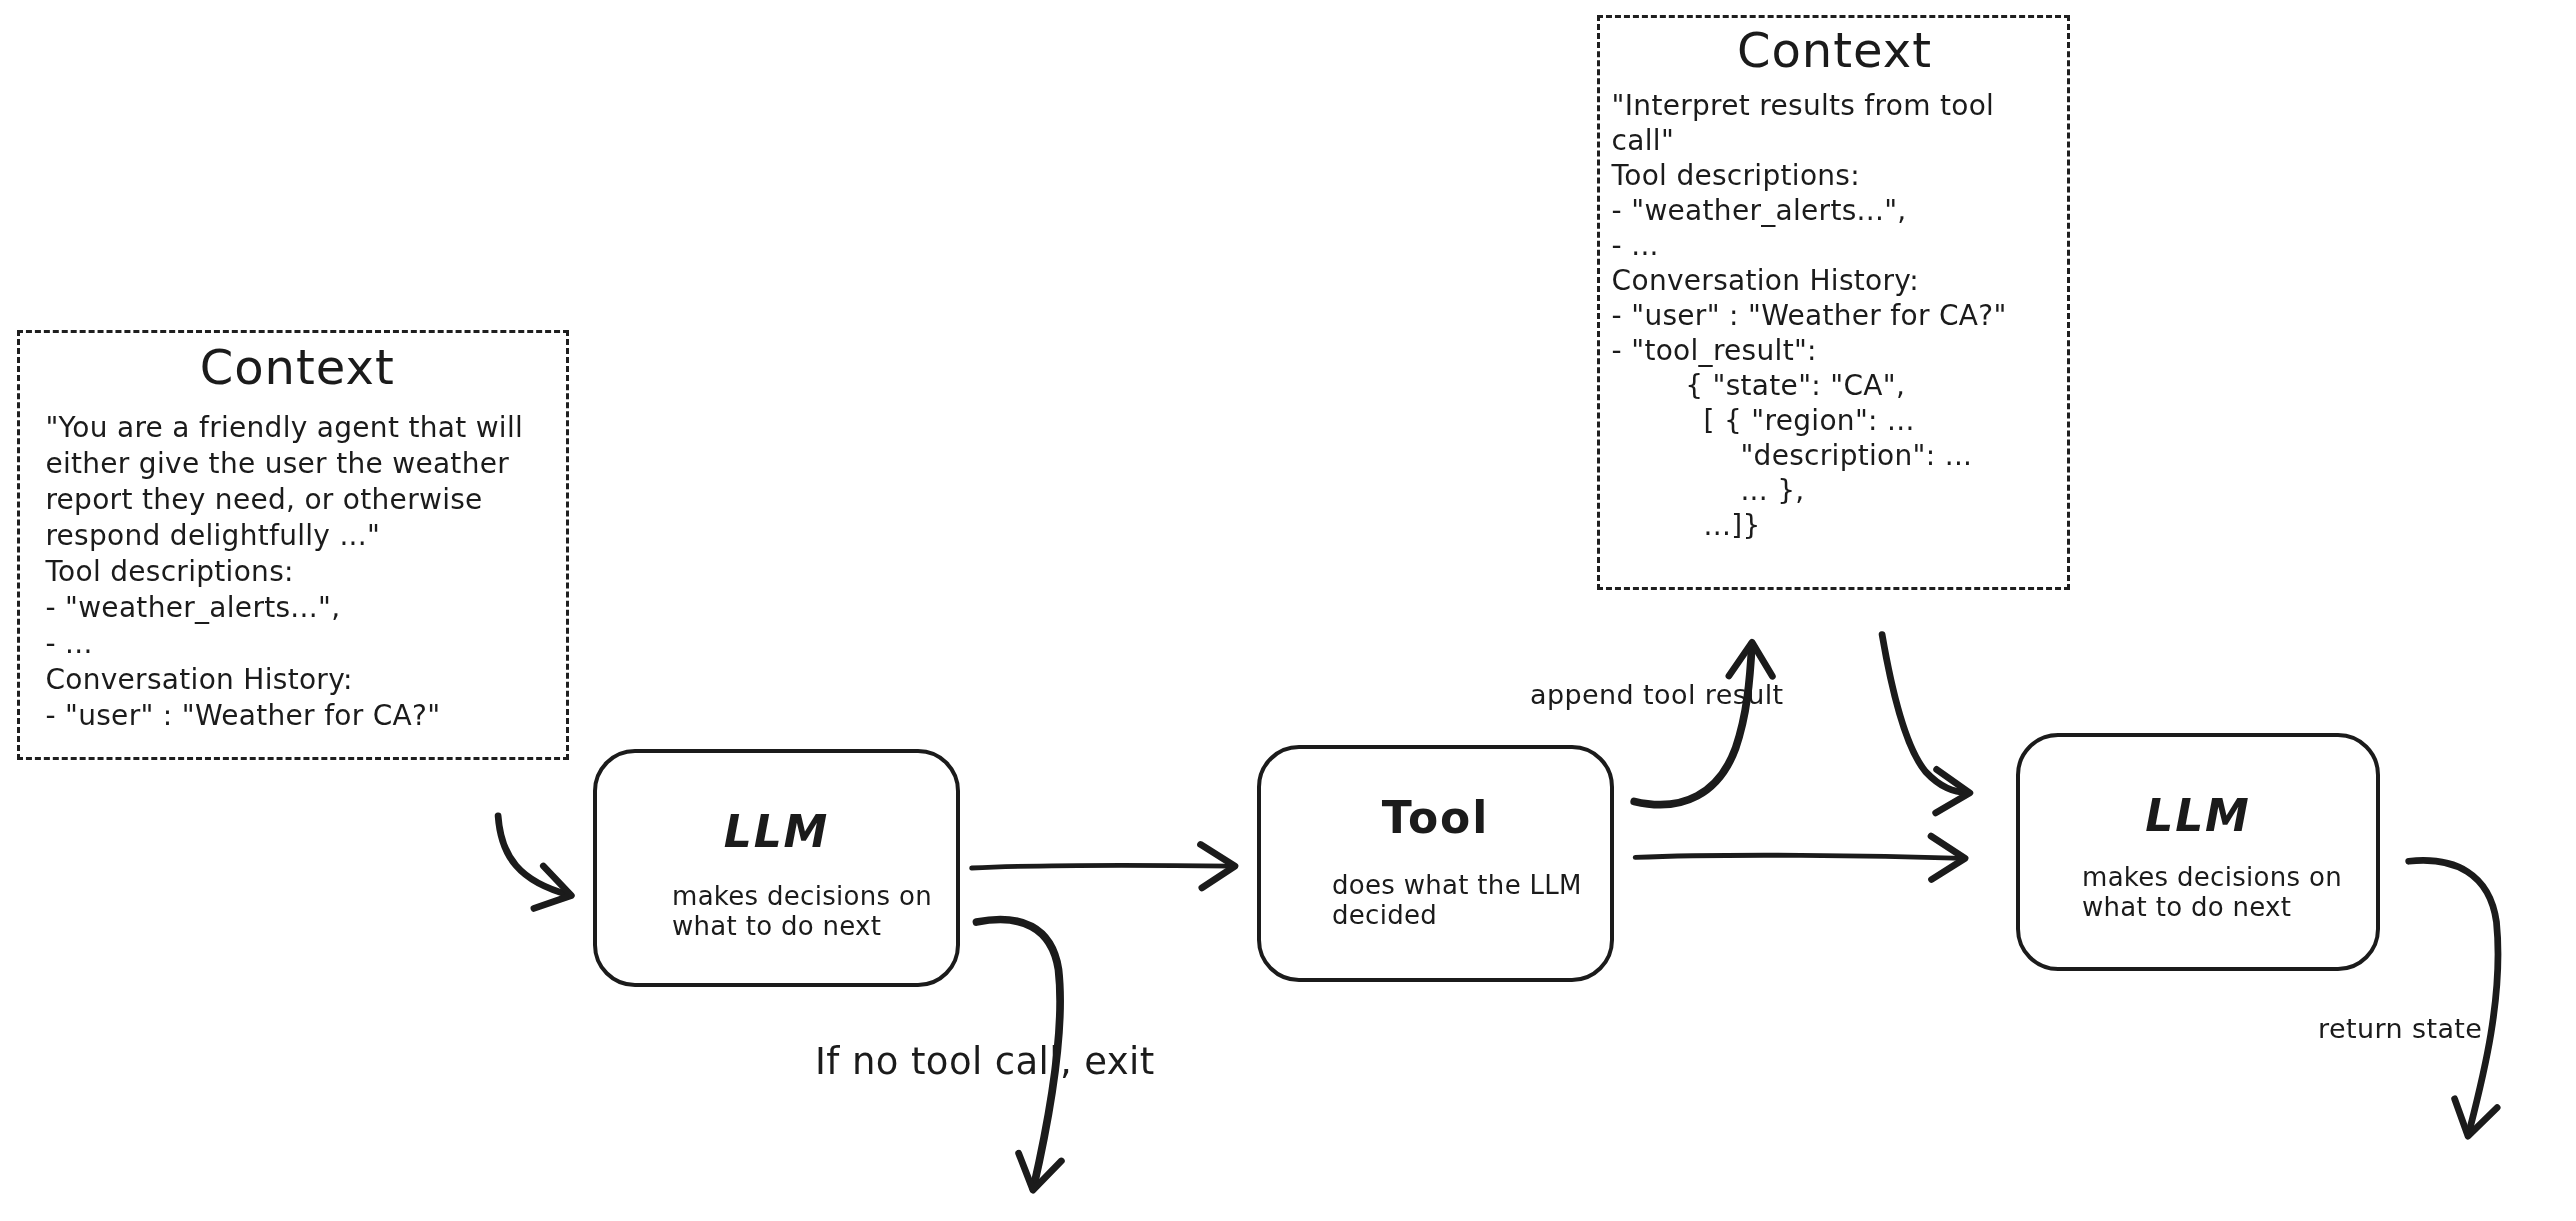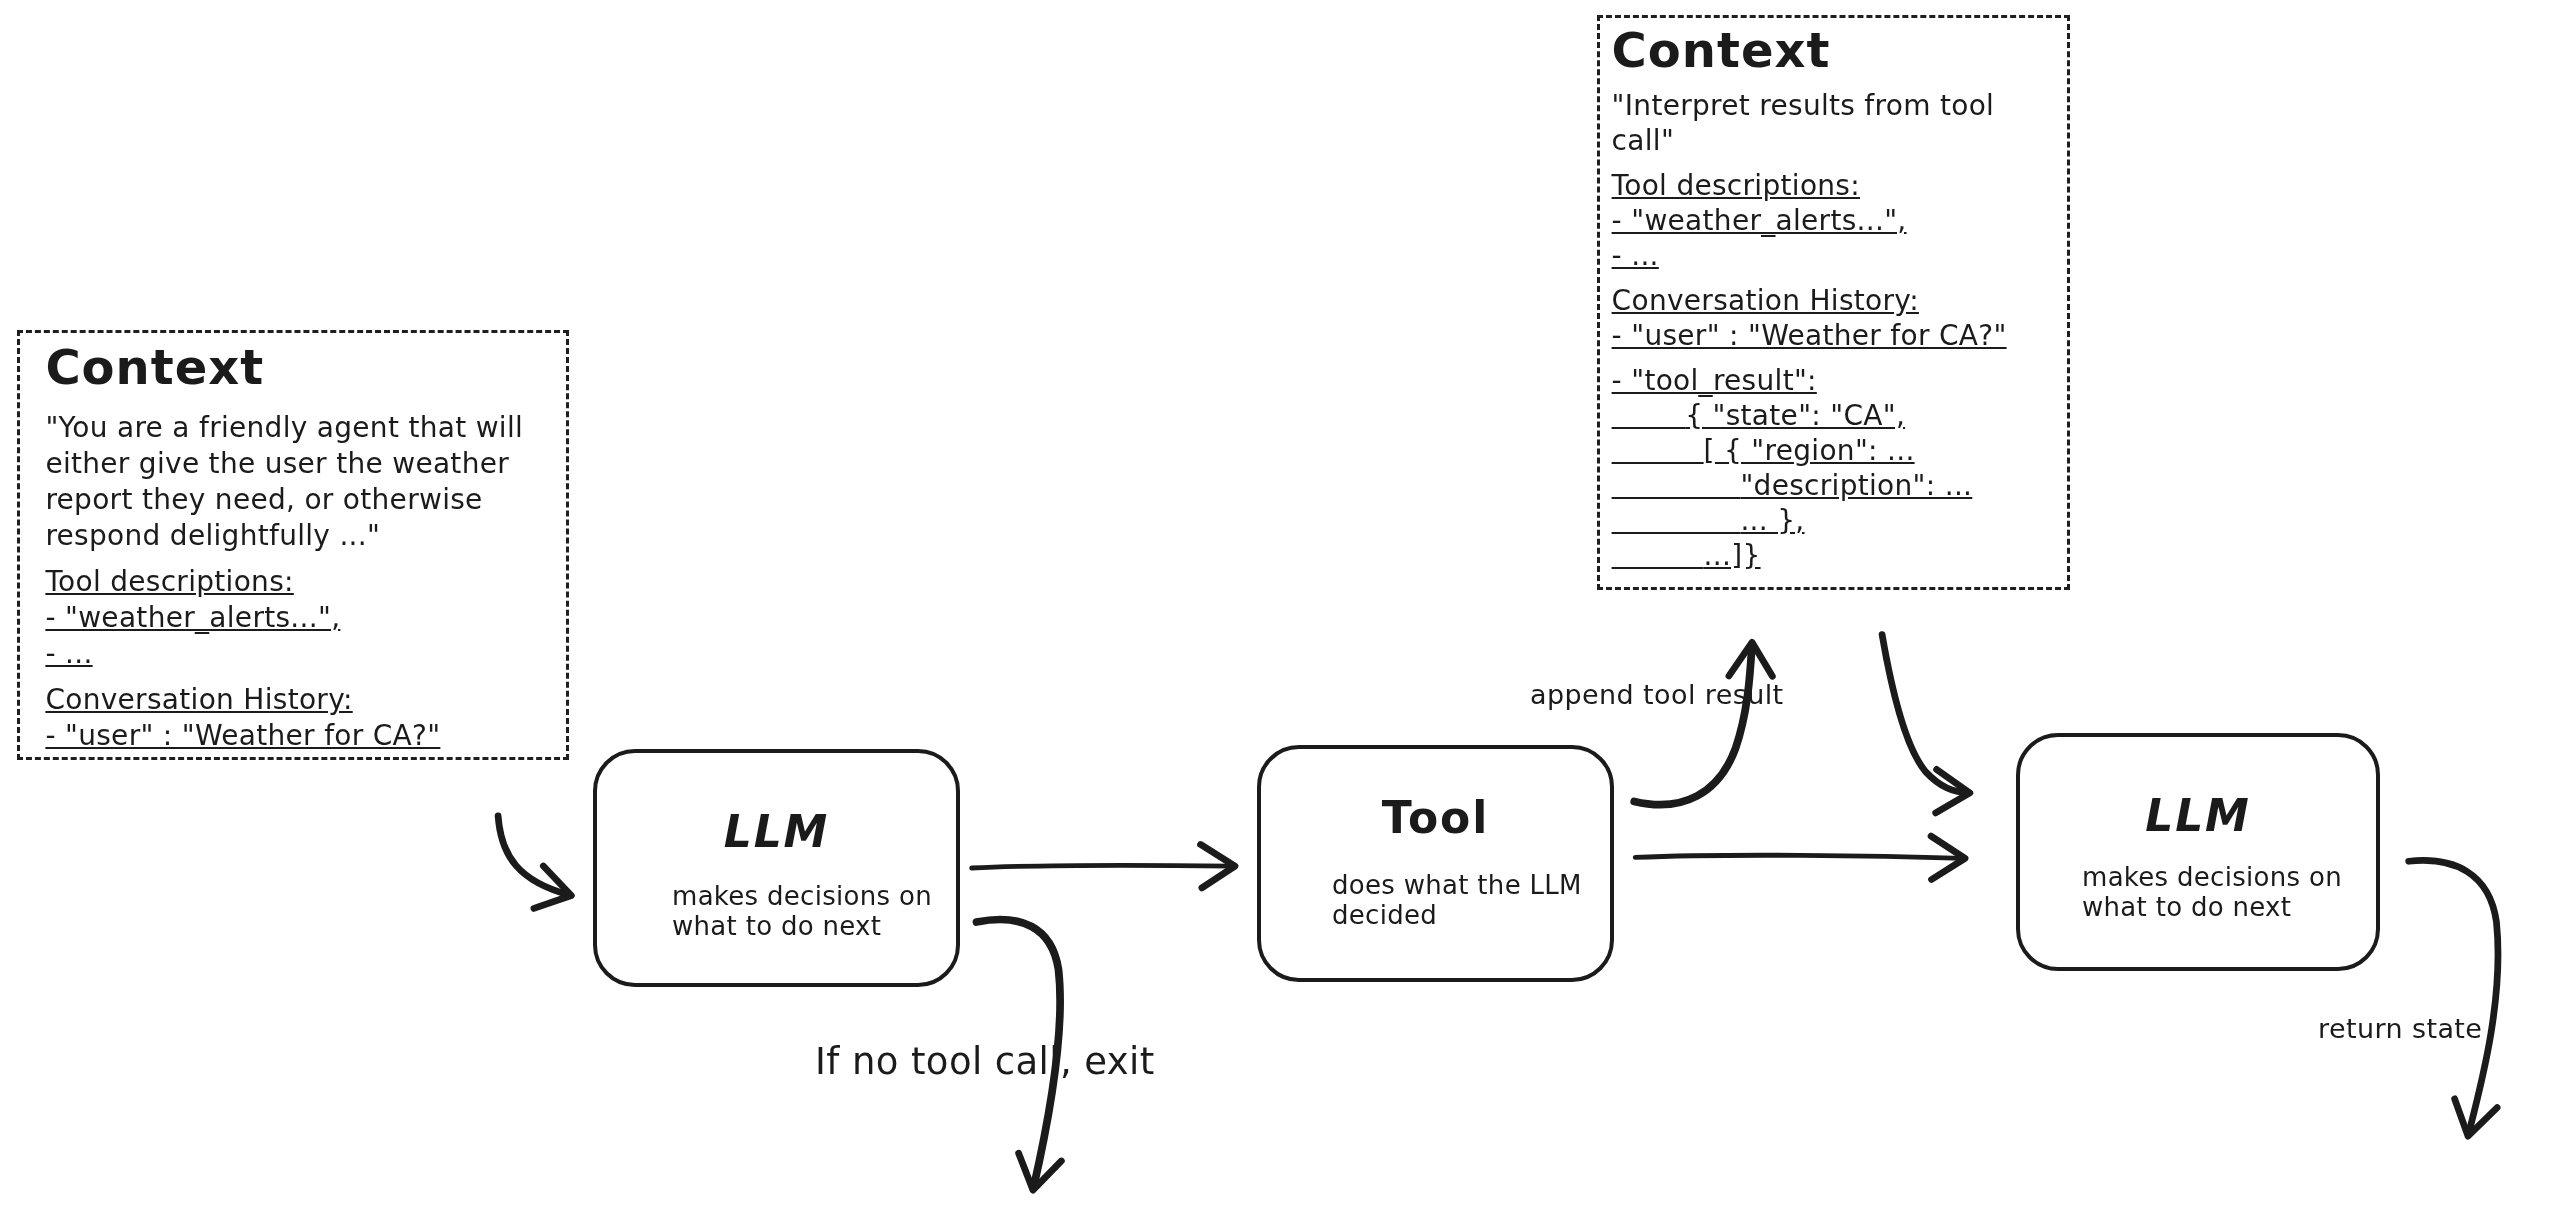--- a/index.html
+++ b/index.html
@@ -18,32 +18,33 @@
   }
 
   
   .context-box {
     position: absolute;
     border: 3.9px dashed #1f1f1f;
     background: #ffffff;
     box-sizing: border-box;
   }
   .context-title {
+    text-align: center;
     font-size: 48px;
-    font-weight: bold;
+    font-weight: normal;
     letter-spacing: 1px;
     line-height: 60px;
   }
   .context-body {
     white-space: pre-wrap;
     font-size: 28px;
     line-height: 36px;
     letter-spacing: 0.3px;
   }
-  .context-body + .context-body { margin-top: 10px; text-decoration: underline; }
+  .context-body + .context-body { margin-top: 0; }
 
   #ctx1 { left: 17.4px; top: 330px; width: 552px; height: 430px; padding: 3.9px 17.4px 0 25px; }
   #ctx1 .context-title { margin-bottom: 13.5px; }
 
   #ctx2 { left: 1597px; top: 15.4px; width: 473px; height: 575px; padding: 1.9px 9.6px 0 11.6px; }
   #ctx2 .context-title { margin-bottom: 7.7px; }
   #ctx2 .context-body { font-size: 28px; line-height: 35px; }
 
   
   .node-box {

